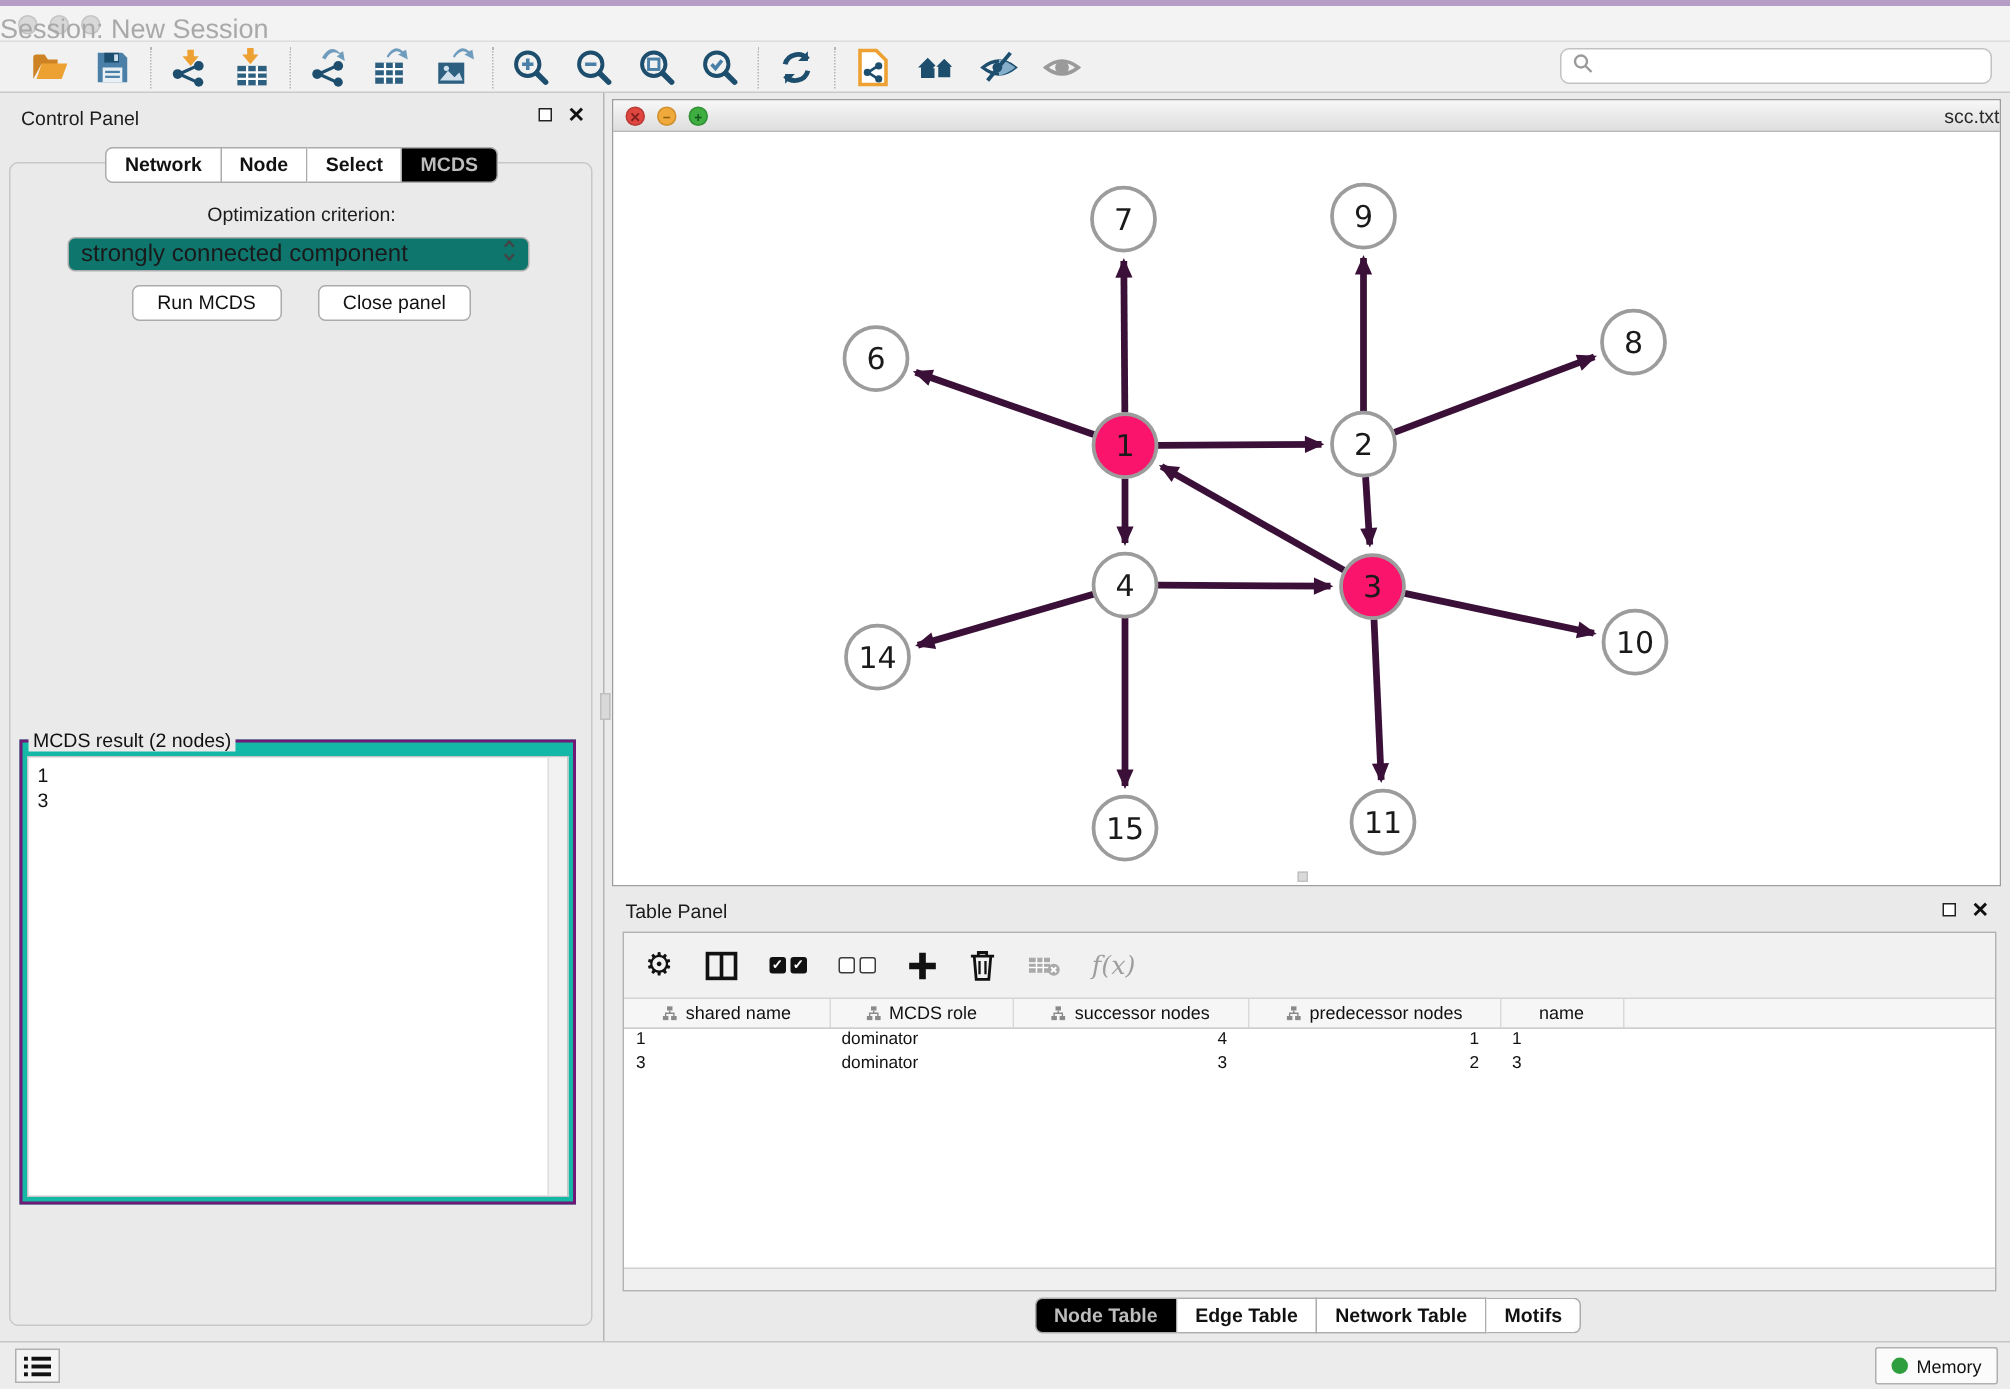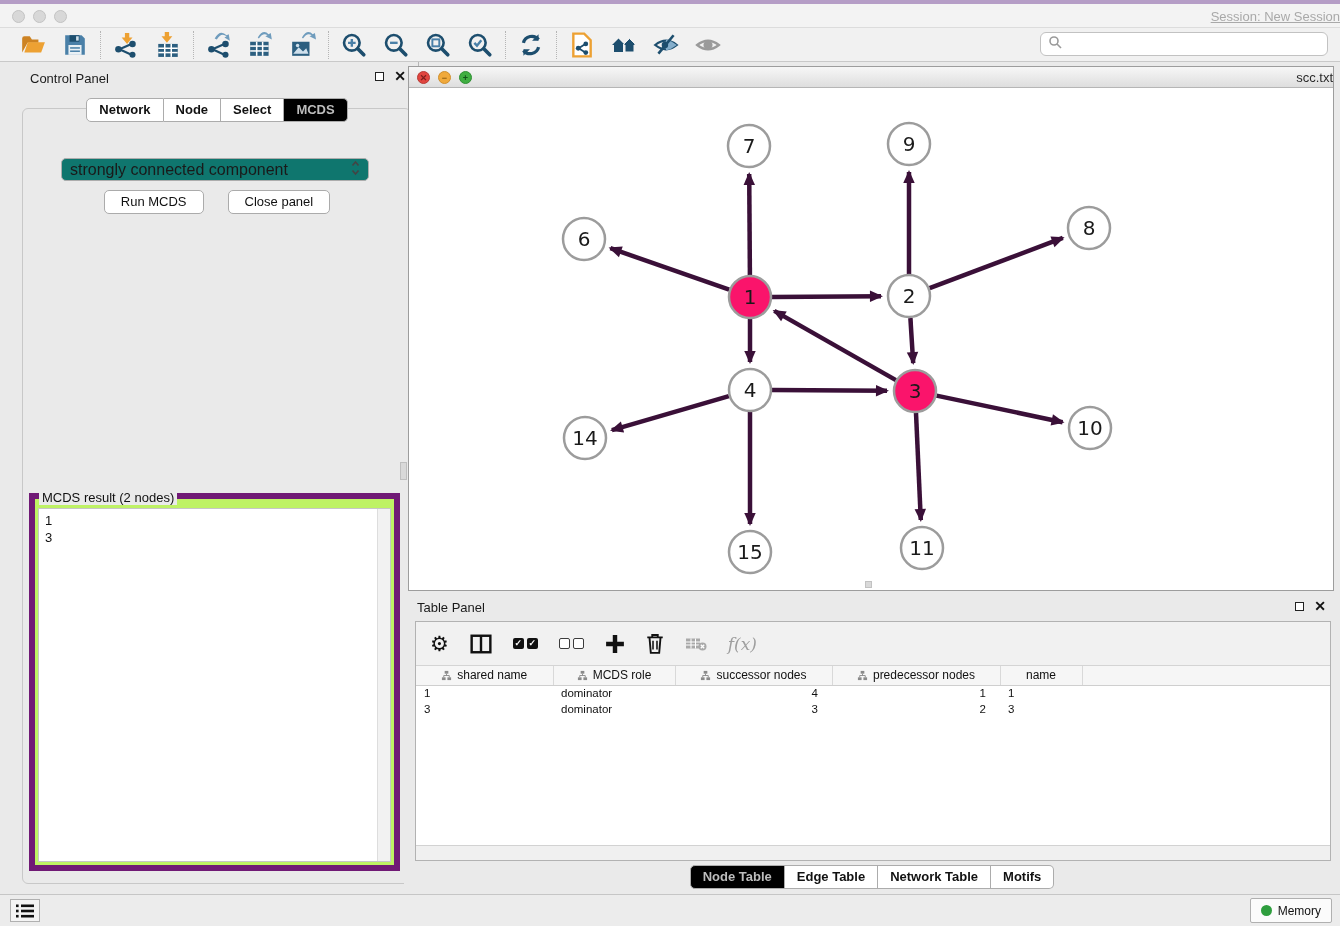--- a/index.html
+++ b/index.html
@@ -4,51 +4,51 @@
 <style>
   * { margin:0; padding:0; box-sizing:border-box; }
   html,body { width:1340px; height:926px; }
   body { position:relative; font-family:"Liberation Sans", sans-serif; background:#eaeaea; overflow:hidden; color:#1a1a1a; }
 
   
   .top-accent { position:absolute; left:0; top:0; width:1340px; height:4px; background:#b59dc6; }
   .titlebar { position:absolute; left:0; top:4px; width:1340px; height:24px; background:#f3f3f3; border-bottom:1px solid #dcdcdc; }
   .traffic { position:absolute; top:6px; left:12px; display:flex; gap:8px; }
   .traffic .dot { width:13px; height:13px; border-radius:50%; background:#d8d8d8; border:1px solid #c3c3c3; }
-  .titlebar .title { position:absolute; left:0; right:0; top:5px; text-align:right; font-size:13px; color:#a9a9a9;text-decoration:underline; }
+  .titlebar .title { position:absolute; left:0; right:0; top:5px; text-align:left; font-size:18px; color:#a9a9a9; }
 
   .toolbar { position:absolute; left:0; top:28px; width:1340px; height:34px; background:#f1f1f1; border-bottom:1px solid #c9c9c9; display:flex; align-items:center; padding:0 8px; }
   .tgroup { display:flex; align-items:center; gap:16px; padding:0 12px; }
   .tdiv { width:0; height:28px; border-left:1px dotted #b5b5b5; }
   .ticon { width:26px; height:26px; display:flex; align-items:center; justify-content:center; }
   .ticon svg { display:block; }
   .search-box { position:absolute; right:12px; top:4px; width:288px; height:24px; background:#fff; border:1px solid #c2c2c2; border-radius:6px; display:flex; align-items:center; padding:0 7px; }
 
   
-  .control-panel { position:absolute; left:16px; top:62px; width:403px; height:832px; background:#eaeaea; border-right:1px solid #b5b5b5; }
+  .control-panel { position:absolute; left:0; top:62px; width:403px; height:832px; background:#eaeaea; border-right:1px solid #b5b5b5; }
   .panel-header { position:relative; height:30px; }
   .panel-header .ph-title { position:absolute; left:14px; top:9px; font-size:13px; color:#1c1c1c; }
   .ph-icons { position:absolute; right:12px; top:8px; display:flex; gap:10px; align-items:center; }
   .float-icon { width:9px; height:9px; border:1.5px solid #222; display:inline-block; background:#fff; }
   .close-icon { font-size:14px; font-weight:bold; color:#111; line-height:12px; }
 
   .tabrow { display:flex; justify-content:center; }
   .tab { border:1px solid #acacac; border-left-width:0; background:#fff; font-size:13px; font-weight:bold; padding:3px 12px 4px; color:#111; }
   .tab.first { border-left-width:1px; border-radius:5px 0 0 5px; }
   .tab.last { border-radius:0 5px 5px 0; }
   .tab.tab-dim { background:#000000; color:#bdbdbd; }
 
   .cp-inner { position:absolute; left:6px; right:7px; top:46px; bottom:10px; border:1px solid #c8c8c8; border-radius:6px; }
   .opt-label { position:absolute; left:0; right:0; top:73px; text-align:center; font-size:13px; color:#1c1c1c; }
   .combo { position:absolute; left:45px; top:96px; width:308px; height:23px; background:#0f766e; border:1px solid #adadad; border-radius:5px; display:flex; align-items:center; padding:0 8px; font-size:16px; }
   .combo .stepper { margin-left:auto; }
   .btnrow { position:absolute; left:0; right:0; top:128px; display:flex; justify-content:center; gap:24px; }
   .pbtn { background:#fff; border:1px solid #ababab; border-radius:5px; font-size:13px; padding:3px 16px 4px; color:#111; }
 
-  .result-group { position:absolute; left:13px; top:431px; width:371px; height:378px; border:6px solid #701a75; background:#bef264; }
+  .result-group { position:absolute; left:13px; top:431px; width:371px; height:310px; border:2px solid #701a75; background:#14b8a6; }
   .result-legend { position:absolute; left:4px; top:-9px; background:#eaeaea; padding:0 3px; font-size:13px; color:#111; }
   .result-area { position:absolute; left:3px; right:3px; top:9px; bottom:3px; background:#fff; border:1px solid #c6c6c6; }
   .result-lines { position:absolute; left:0; top:0; right:14px; bottom:0; padding:3px 6px; font-size:13px; line-height:17px; color:#111; }
   .result-scroll { position:absolute; right:0; top:0; bottom:0; width:13px; background:#f2f2f2; border-left:1px solid #ddd; }
 
   .splitter-handle { position:absolute; left:400px; top:462px; width:7px; height:18px; background:#d9d9d9; border:1px solid #bfbfbf; }
 
   
   .net-window { position:absolute; left:408px; top:66px; width:926px; height:525px; border:1px solid #9d9d9d; background:#fff; }
   .net-titlebar { position:relative; height:21px; background:linear-gradient(#f7f7f7,#dedede); border-bottom:1px solid #b6b6b6; }
@@ -279,20 +279,21 @@
       <span class="close-icon">✕</span>
     </span>
   </div>
   <div class="cp-inner"></div>
   <div class="tabrow" style="position:absolute; left:0; right:0; top:36px;">
     <span class="tab first">Network</span>
     <span class="tab">Node</span>
     <span class="tab">Select</span>
     <span class="tab last tab-dim">MCDS</span>
   </div>
+  <div class="opt-label">Optimization criterion:</div>
   <div class="combo">
     <span>strongly connected component</span>
     <span class="stepper">
       <svg width="9" height="16" viewBox="0 0 9 16">
           <path d="M1.5 5.5 L4.5 2 L7.5 5.5" fill="none" stroke="#444" stroke-width="1.6"></path>
           <path d="M1.5 10.5 L4.5 14 L7.5 10.5" fill="none" stroke="#444" stroke-width="1.6"></path>
         </svg>
     </span>
   </div>
   <div class="btnrow">

